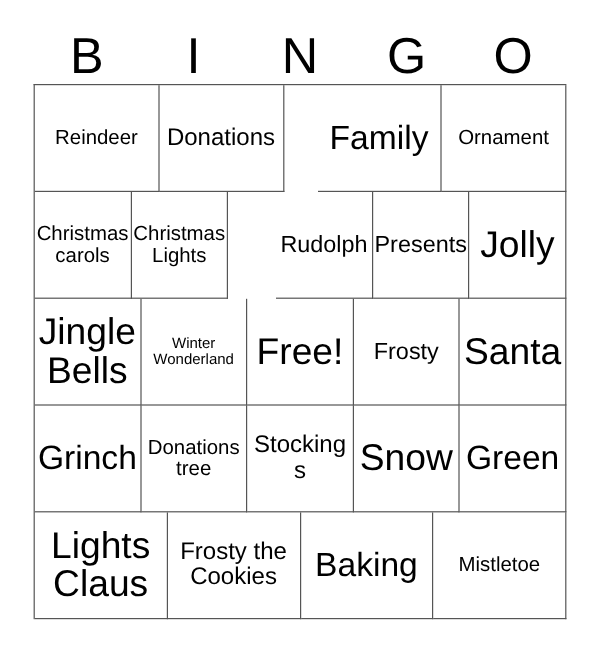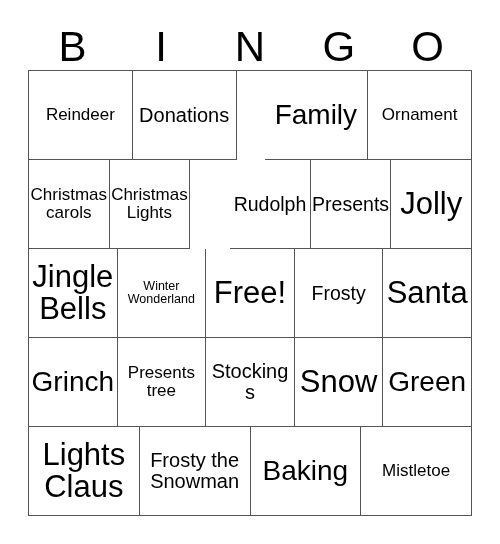--- a/index.html
+++ b/index.html
@@ -158,39 +158,39 @@
       <div class="cell" style="border-right-color: rgb(85, 85, 85); border-bottom-color: rgb(85, 85, 85);">
         <span class="cell-text fs-3xl">Santa</span>
       </div>
     </div>
 
     <div class="grid-row">
       <div class="cell" style="border-right-color: rgb(85, 85, 85); border-bottom-color: rgb(85, 85, 85);">
         <span class="cell-text fs-2xl">Grinch</span>
       </div>
       <div class="cell" style="border-right-color: rgb(85, 85, 85); border-bottom-color: rgb(85, 85, 85);">
-        <span class="cell-text fs-md">Presents tree</span>
+        <span class="cell-text fs-md">Donations tree</span>
       </div>
       <div class="cell" style="border-right-color: rgb(85, 85, 85); border-bottom-color: rgb(85, 85, 85);">
         <span class="cell-text fs-sm">Stockings</span>
       </div>
       <div class="cell" style="border-right-color: rgb(85, 85, 85); border-bottom-color: rgb(85, 85, 85);">
         <span class="cell-text fs-3xl">Snow</span>
       </div>
       <div class="cell" style="border-right-color: rgb(85, 85, 85); border-bottom-color: rgb(85, 85, 85);">
         <span class="cell-text fs-2xl">Green</span>
       </div>
     </div>
 
     <div class="grid-row">
       <div class="cell" style="border-right-color: rgb(85, 85, 85); border-bottom-color: rgb(85, 85, 85);">
         <span class="cell-text fs-3xl">Lights Claus</span>
       </div>
       <div class="cell" style="border-right-color: rgb(85, 85, 85); border-bottom-color: rgb(85, 85, 85);">
-        <span class="cell-text fs-sm">Frosty the Snowman</span>
+        <span class="cell-text fs-sm">Frosty the Cookies</span>
       </div>
       <div class="cell" style="border-right-color: rgb(85, 85, 85); border-bottom-color: rgb(85, 85, 85);">
         <span class="cell-text fs-2xl">Baking</span>
       </div>
       <div class="cell" style="border-right-color: rgb(85, 85, 85); border-bottom-color: rgb(85, 85, 85);">
         <span class="cell-text fs-md">Mistletoe</span>
       </div>
     </div>
 
   </div>

